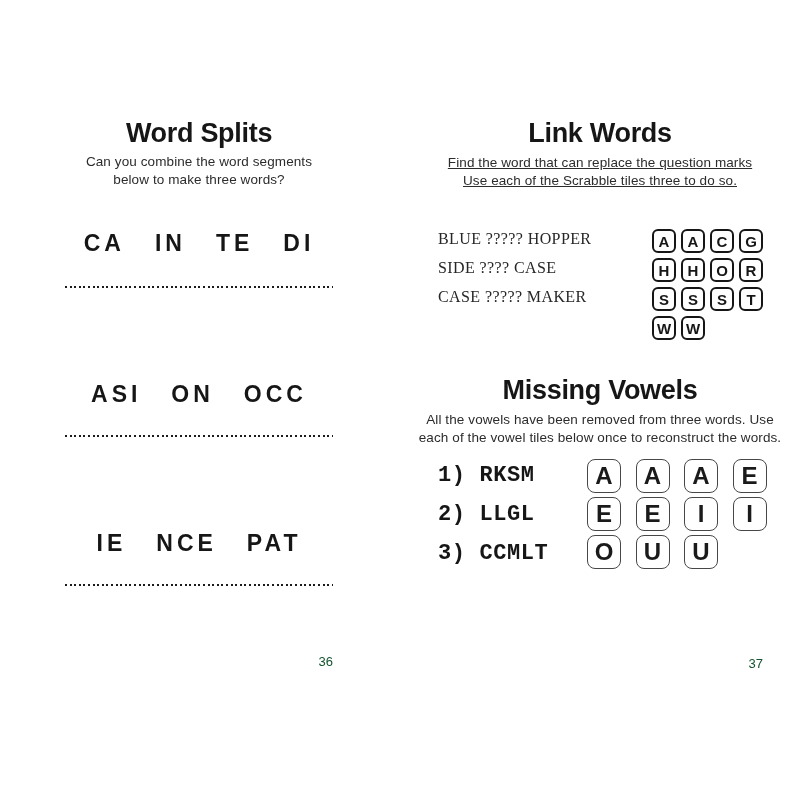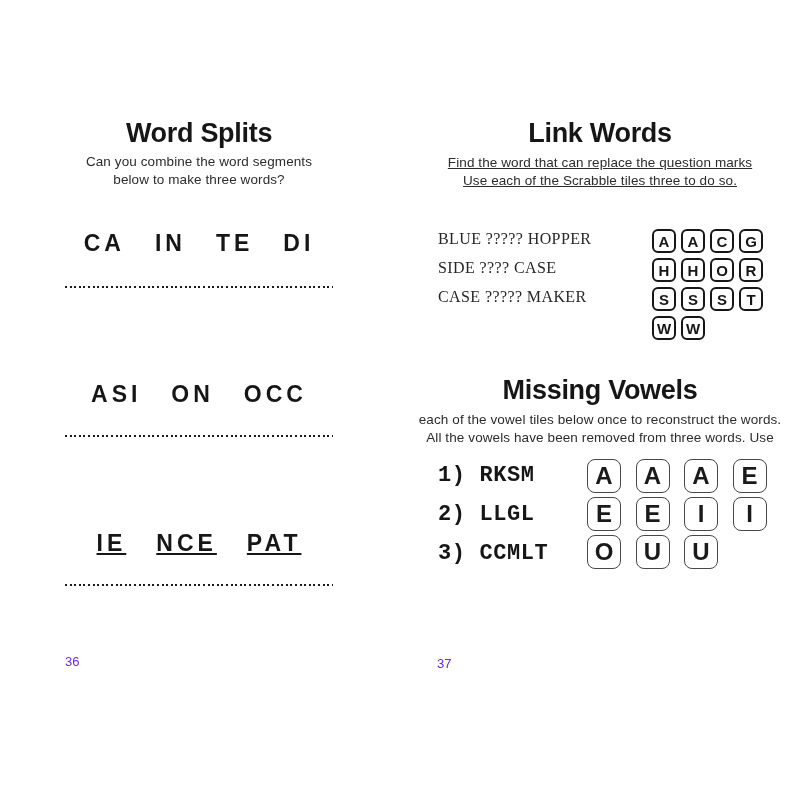--- a/index.html
+++ b/index.html
@@ -82,22 +82,22 @@
   .mv-item {
     font-size: 22px;
     line-height: 25px;
     font-weight: 700;
     letter-spacing: 0.6px;
     color: #161616;
   }
 
   .page-number {
     font-size: 13px;
-    color: #6d28d9;
-    text-align: left;
+    color: #14532d;
+    text-align: right;
   }
 </style>
 </head>
 <body>
 
 <div class="abs puzzle-title" style="left:65px; top:118px; width:268px;">Word Splits</div>
 
 <div class="abs subtitle" style="left:55px; top:153px; width:288px;">
   <div>Can you combine the word segments</div>
   <div>below to make three words?</div>
@@ -111,21 +111,21 @@
   </div>
 <div class="abs dotline" style="left:65px; top:286px; width:268px;"></div>
 
 <div class="abs seg-row" style="left:65px; top:381px; width:268px;">
     <span>ASI</span>
     <span>ON</span>
     <span>OCC</span>
   </div>
 <div class="abs dotline" style="left:65px; top:435px; width:268px;"></div>
 
-<div class="abs seg-row" style="left:65px; top:530px; width:268px;text-decoration:underline;">
+<div class="abs seg-row" style="left:65px; top:530px; width:268px;">
     <span>IE</span>
     <span>NCE</span>
     <span>PAT</span>
   </div>
 <div class="abs dotline" style="left:65px; top:584px; width:268px;"></div>
 
 <div class="abs page-number" style="left:65px; top:654px; width:268px;">36</div>
 
 <div class="abs puzzle-title" style="left:437px; top:118px; width:326px;">Link Words</div>
 
@@ -161,22 +161,22 @@
     </div>
     <div class="tile-row">
       <span class="tile">W</span>
       <span class="tile">W</span>
     </div>
   </div>
 
 <div class="abs puzzle-title" style="left:437px; top:375px; width:326px;">Missing Vowels</div>
 
 <div class="abs subtitle" style="left:415px; top:411px; width:370px;">
+  <div>All the vowels have been removed from three words. Use</div>
   <div>each of the vowel tiles below once to reconstruct the words.</div>
-  <div>All the vowels have been removed from three words. Use</div>
 </div>
 
 <div class="abs mv-list" style="left:438px; top:463px; width:140px;">
     <div class="mv-item">1) RKSM</div>
     <div class="mv-item">2) LLGL</div>
     <div class="mv-item">3) CCMLT</div>
   </div>
 
 <div class="abs tile-grid tiles-large" style="left:587px; top:459px;">
     <div class="tile-row">

